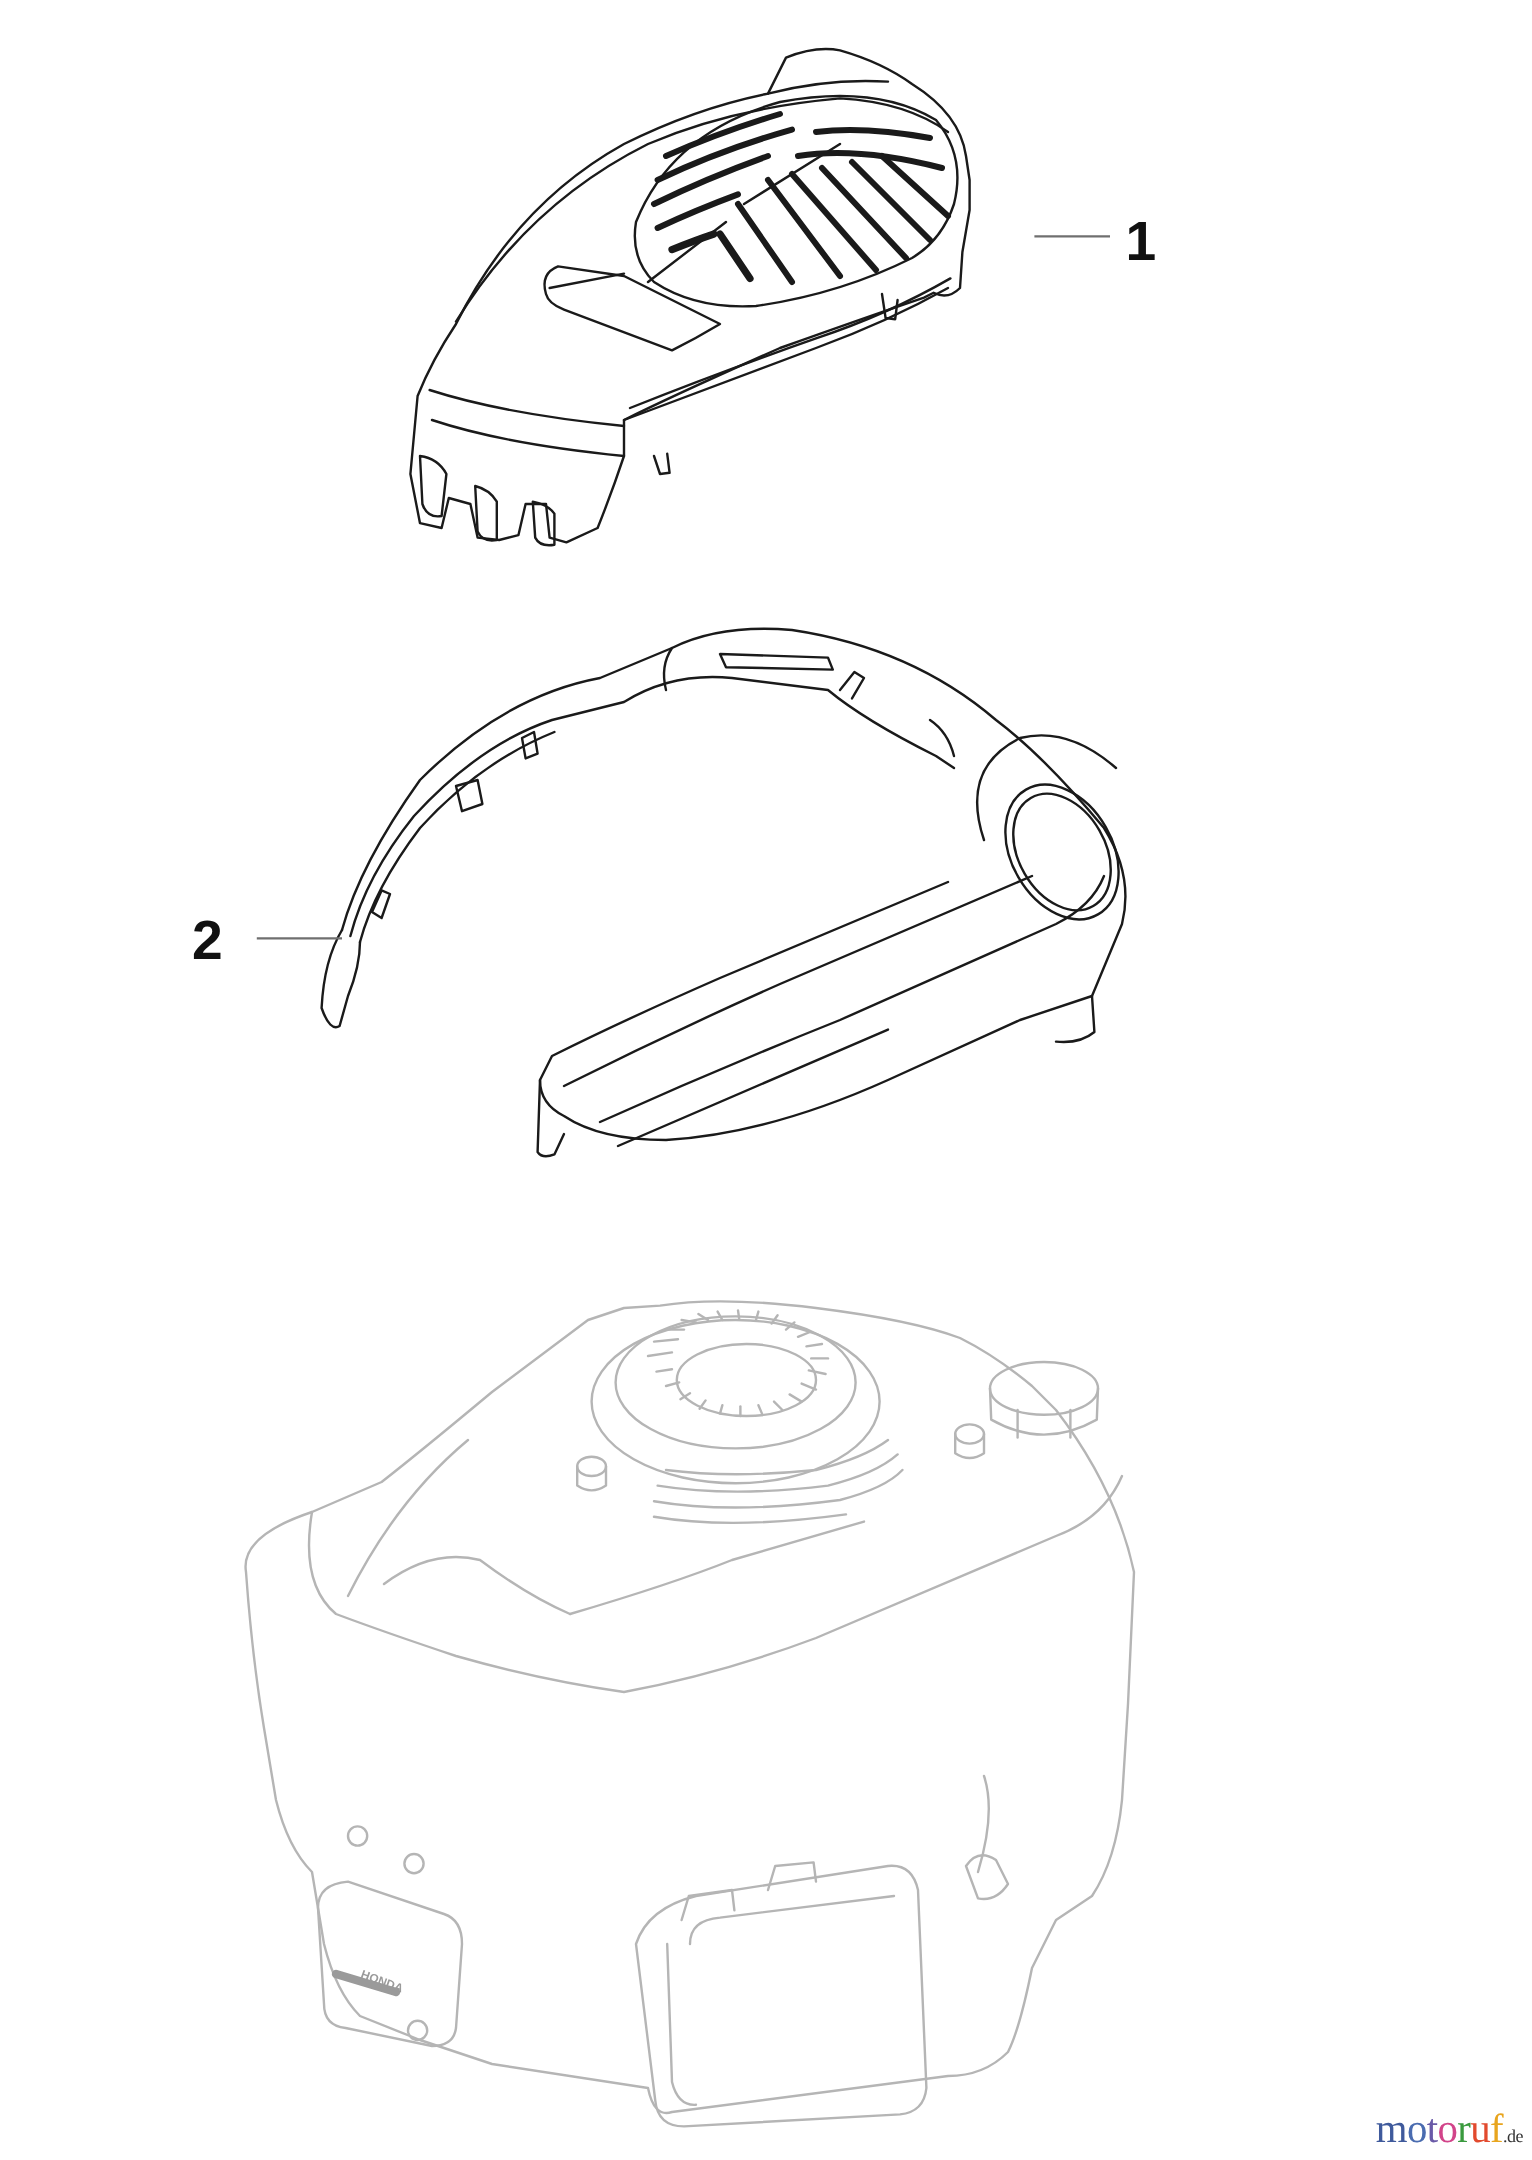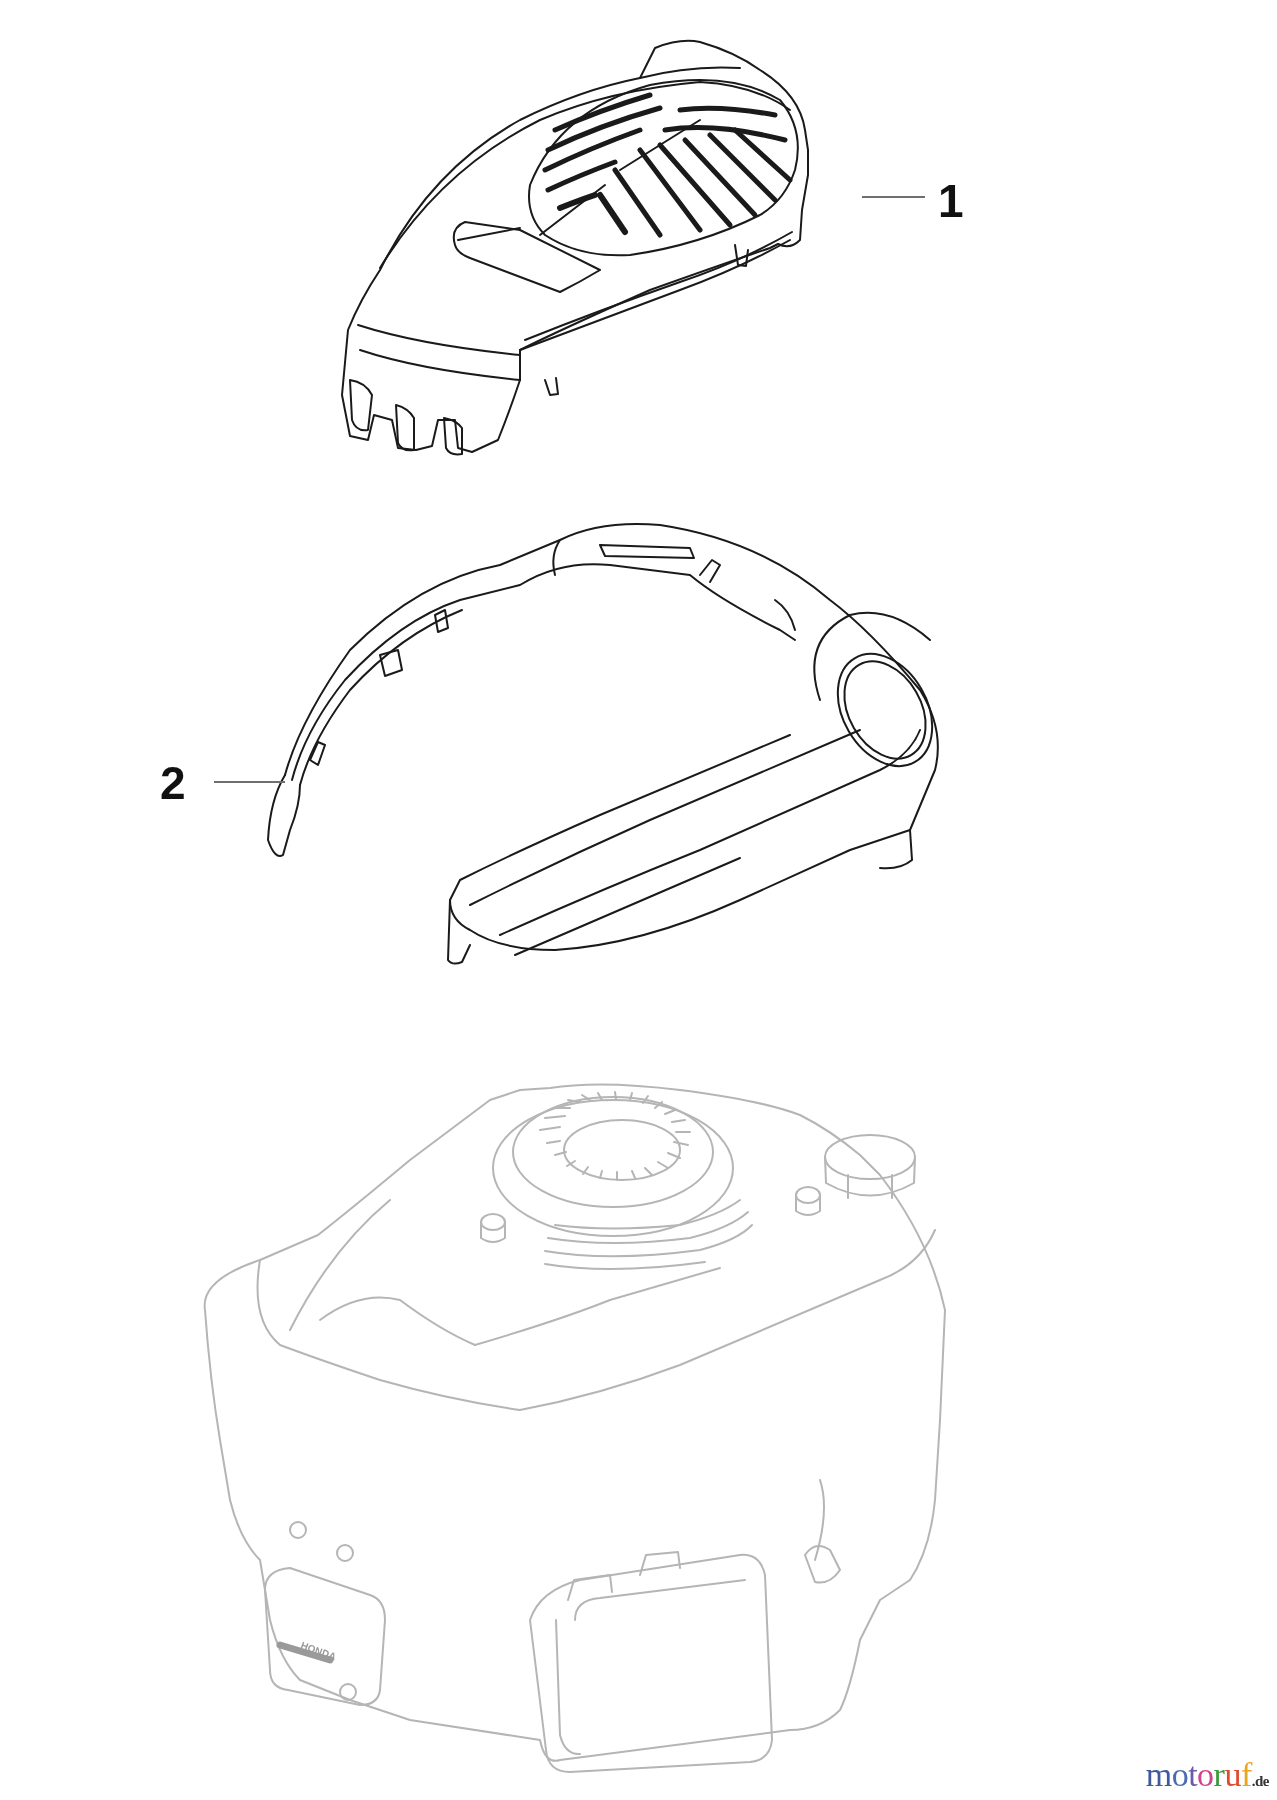--- a/index.html
+++ b/index.html
@@ -4,21 +4,21 @@
   <style>
     html, body { margin: 0; padding: 0; background: #ffffff; }
     body { width: 1277px; height: 1800px; position: relative; overflow: hidden;
            font-family: "Liberation Sans", sans-serif; }
     .canvas { position: absolute; left: 0; top: 0; width: 1277px; height: 1800px; }
     .callout-num { position: absolute; font-family: "Liberation Sans", sans-serif;
                    font-weight: bold; font-size: 46px; color: #111; line-height: 1; }
     .watermark { position: absolute; right: 8px; bottom: 8px;
                  font-family: "Liberation Serif", serif; font-size: 34px; line-height: 1;
                  letter-spacing: -0.5px; }
-    .watermark .tld { font-size: 15px; color: #333; font-weight: bold; }
+    .watermark .tld { font-size: 15px; color: #333; }
     svg { position: absolute; left: 0; top: 0; }
   </style>
 </head>
 <body>
 
 <div class="canvas">
 
   <svg width="1277" height="1800" viewBox="0 0 1277 1800">
     <g fill="none" stroke="#1a1a1a" stroke-width="2" stroke-linejoin="round" stroke-linecap="round">
 

